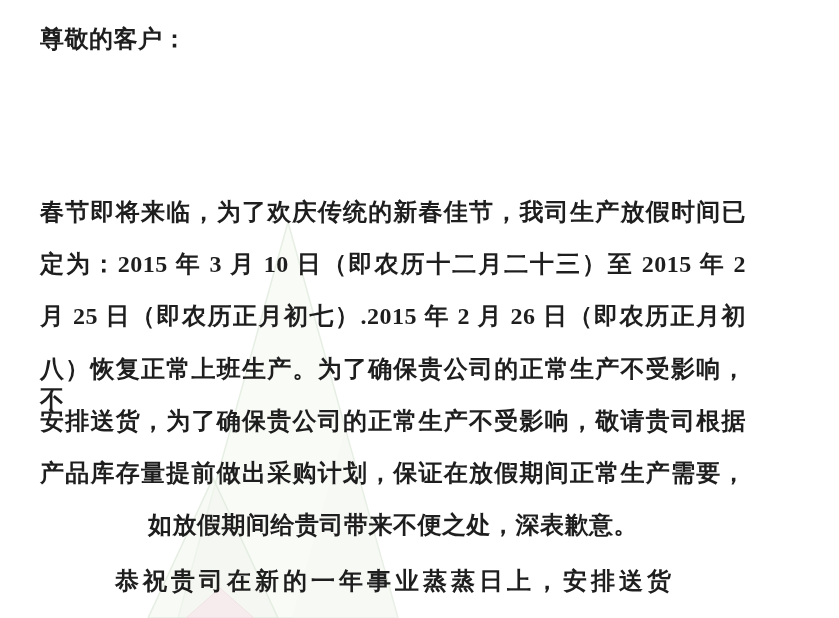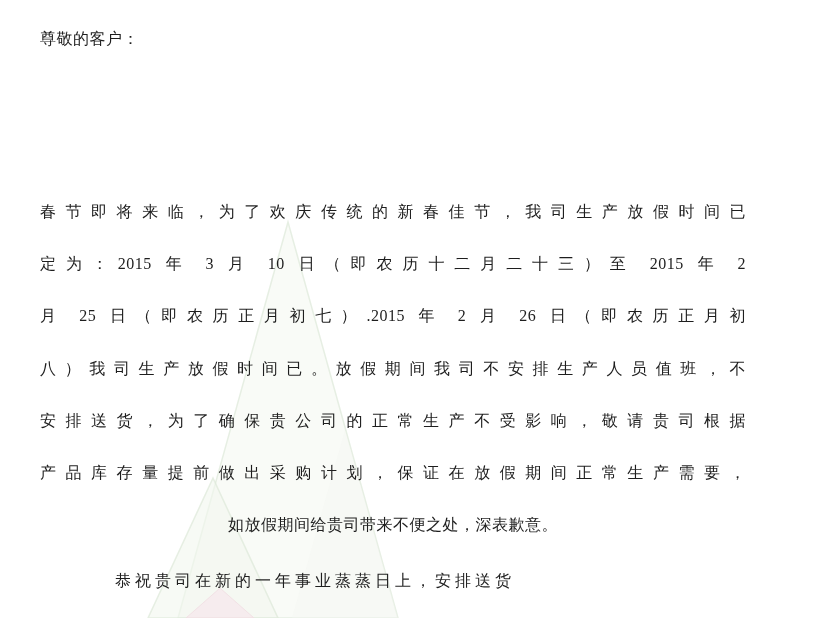--- a/index.html
+++ b/index.html
@@ -16,24 +16,25 @@
   .watermark {
     position: absolute;
     left: 0; top: 0;
     width: 839px; height: 618px;
     pointer-events: none;
   }
   .line {
     position: absolute;
     left: 40px;
     width: 706px;
-    font-size: 16px;
+    font-size: 24px;
     line-height: 30px;
     white-space: nowrap;
     letter-spacing: 0.5px;
+    font-weight: bold;
   }
   .j {
     white-space: normal;
     text-align: justify;
     text-align-last: justify;
   }
   .salutation { top: 24px; }
   .greeting   { top: 85px; padding-left: 62px; }
   .bl0 { top: 145px; padding-left: 65px; }
   .bl1 { top: 197px; }
@@ -56,20 +57,20 @@
     <polygon points="213,478 148,618 278,618" fill="#f2f6ef" fill-opacity="0.6" stroke="#dde8d8" stroke-opacity="0.7" stroke-width="1.5"></polygon>
     <polygon points="220,588 186,618 254,618" fill="#f6e9ec" fill-opacity="0.8" stroke="#f0dde2" stroke-opacity="0.8" stroke-width="1"></polygon>
   </svg>
 
   <div class="line salutation">尊敬的客户：</div>
 
 
   <div class="line bl1 j">春节即将来临，为了欢庆传统的新春佳节，我司生产放假时间已</div>
   <div class="line bl2 j">定为：2015 年 3 月 10 日（即农历十二月二十三）至 2015 年 2</div>
   <div class="line bl3 j">月 25 日（即农历正月初七）.2015 年 2 月 26 日（即农历正月初</div>
-  <div class="line bl4 j">八）我司生产放假时间已。放假期间我司不安排生产人员值班，不</div>
+  <div class="line bl4 j">八）恢复正常上班生产。为了确保贵公司的正常生产不受影响，不</div>
   <div class="line bl5 j">安排送货，为了确保贵公司的正常生产不受影响，敬请贵司根据</div>
   <div class="line bl6 j">产品库存量提前做出采购计划，保证在放假期间正常生产需要，</div>
   <div class="line bl7">如放假期间给贵司带来不便之处，深表歉意。</div>
 
   <div class="line closing">恭祝贵司在新的一年事业蒸蒸日上，安排送货</div>
 
 </div>
 
 </body></html>

